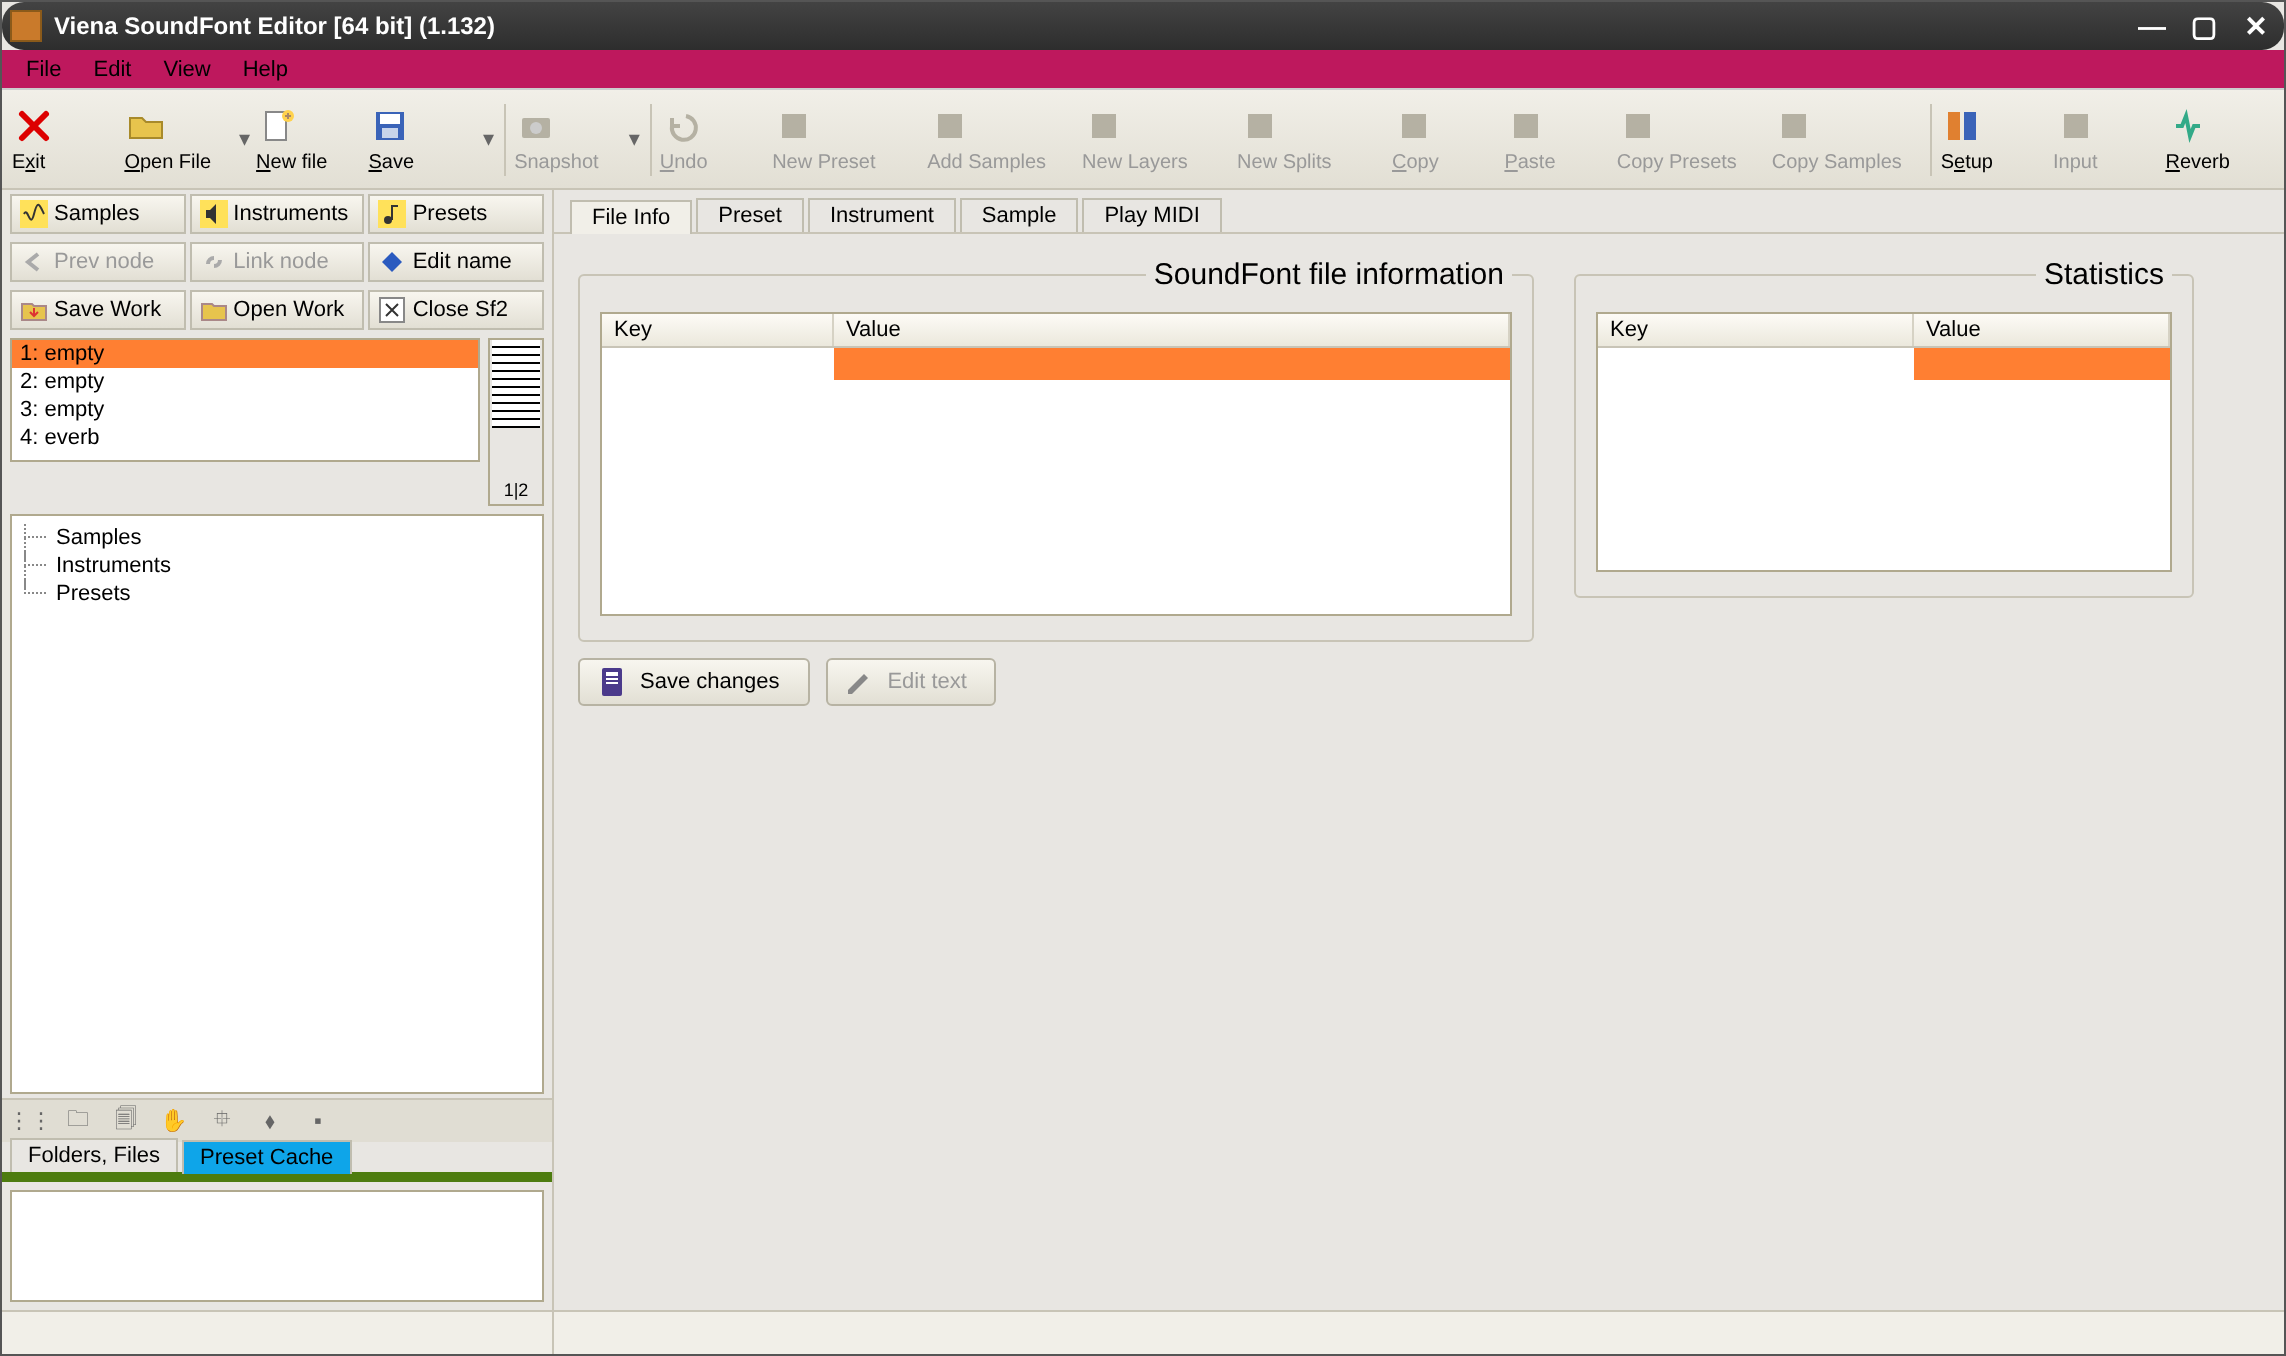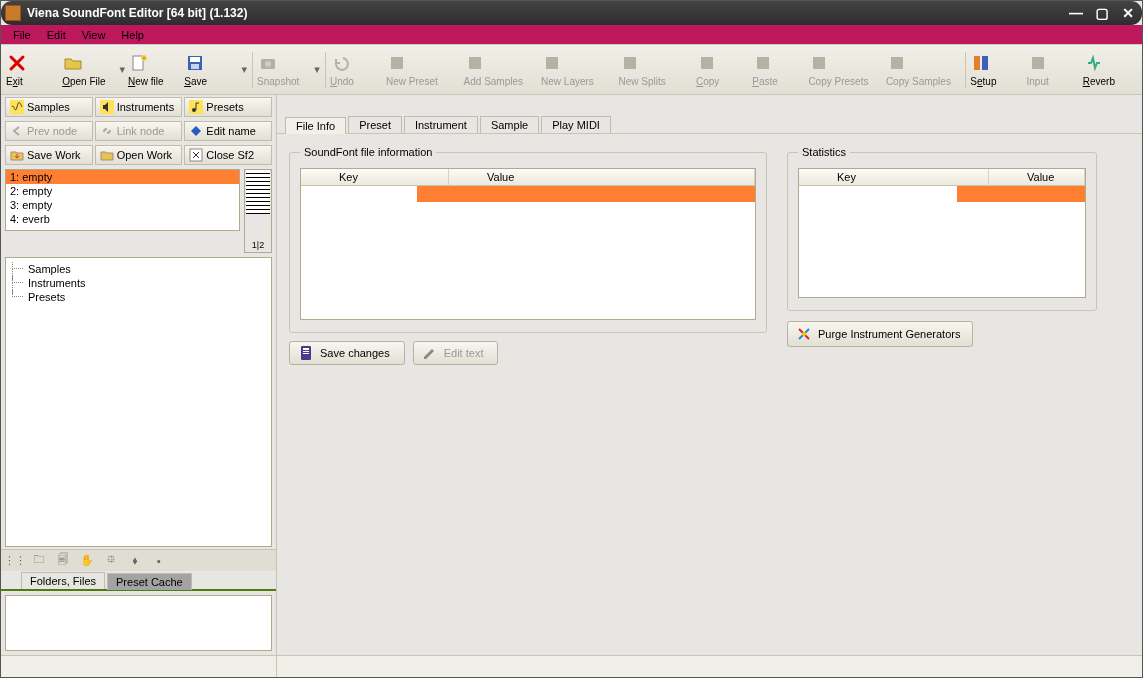--- a/index.html
+++ b/index.html
@@ -184,54 +184,53 @@
     border-top: 1px solid #c8c4b6;
   }
   .lp-toolstrip .tsb {
     width: 20px; height: 18px;
     display: flex; align-items: center; justify-content: center;
     cursor: pointer;
     color: #666;
   }
   .lp-tabs {
     display: flex;
-    padding: 0 20px;
+    padding: 0 4px;
     gap: 2px;
     height: 20px;
     align-items: flex-end;
-    border-bottom: 2px solid #4d7c0f;
+    border-bottom: 5px solid #4d7c0f;
   }
   .lp-tab {
     padding: 2px 8px;
     border: 1px solid #c0bdaf;
     border-bottom: none;
     background: #e8e6e2;
     cursor: pointer;
     font-size: 11px;
   }
-  .lp-tab.active { background: #a3a3a3; position: relative; top: 1px; }
+  .lp-tab.active { background: #0ea5e9; position: relative; top: 1px; }
   .lp-cache {
     margin: 4px;
     height: 56px;
     background: #fff;
     border: 1px solid #b0a98e;
   }
 
   .right-panel {
     flex: 1;
     display: flex;
     flex-direction: column;
     min-width: 0;
   }
   .main-tabs {
     display: flex;
     padding: 4px 8px 0 8px;
     gap: 2px;
     border-bottom: 1px solid #c8c4b6;
-    margin-top: 17px;
   }
   .main-tab {
     padding: 2px 10px;
     border: 1px solid #c0bdaf;
     border-bottom: none;
     background: #e8e6e2;
     cursor: pointer;
   }
   .main-tab.active { background: #f1efe8; position: relative; top: 1px; }
   .tab-body {
@@ -239,34 +238,34 @@
     padding: 12px;
     display: flex;
     gap: 20px;
     align-items: flex-start;
   }
   fieldset.groupbox {
     border: 1px solid #c8c4b6;
     padding: 10px 10px 12px 10px;
     border-radius: 3px;
   }
-  fieldset.groupbox legend { padding: 0 4px; font-size: 11px; }
+  fieldset.groupbox legend { padding: 0 4px; font-size: 15px; text-align: right; }
   .gb-left { width: 478px; }
   .gb-right { width: 310px; }
   .table {
     width: 100%;
     border: 1px solid #b0a98e;
     background: #fff;
     height: 152px;
     display: flex;
     flex-direction: column;
   }
   .gb-right .table { height: 130px; }
   .thead { display: flex; background: linear-gradient(#fdfbf6, #ebe8dc); border-bottom: 1px solid #c8c4b6; }
-  .th { padding: 2px 6px; border-right: 1px solid #d6d2c4; margin-left: 32px; }
+  .th { padding: 2px 6px; border-right: 1px solid #d6d2c4; }
   .tbody { flex: 1; }
   .trow { display: flex; height: 16px; }
   .td { border-right: 1px solid transparent; height: 100%; }
   .sel-cell { background: #ff7f32; }
 
   .btns-row { display: flex; gap: 8px; margin-top: 8px; }
   .soft-btn {
     display: flex; align-items: center; gap: 6px;
     background: linear-gradient(#f8f6ef, #e2dfd4);
     border: 1px solid #b7b3a3;
@@ -639,30 +638,20 @@
                 <div class="th" style="flex:1">Value</div>
               </div>
               <div class="tbody">
                 <div class="trow">
                   <div class="td" style="width:158px;"></div>
                   <div class="td sel-cell" style="flex:1;"></div>
                 </div>
               </div>
             </div>
           </fieldset>
-          <div class="soft-btn" style="align-self:flex-start; padding:4px 12px 4px 8px;">
-            <span class="sicon">
-              <svg viewBox="0 0 16 16">
-                  <path d="M3 3 L13 13" stroke="#d22" stroke-width="2"></path>
-                  <path d="M13 3 L3 13" stroke="#28c" stroke-width="2"></path>
-                  <circle cx="8" cy="8" r="2" fill="#fc0"></circle>
-                </svg>
-            </span>
-            <span>Purge Instrument Generators</span>
-          </div>
         </div>
       </div>
     </div>
   </div>
 
   <div class="statusbar">
     <div class="status-cell"></div>
     <div style="flex:1"></div>
   </div>
 </div>

